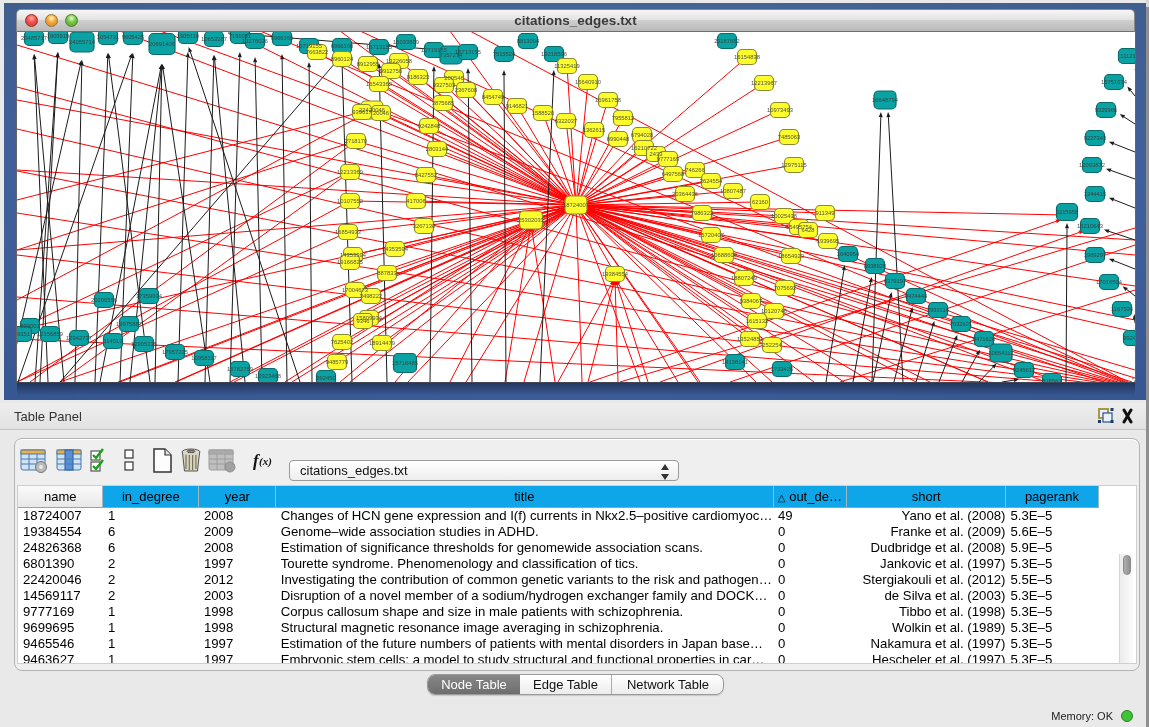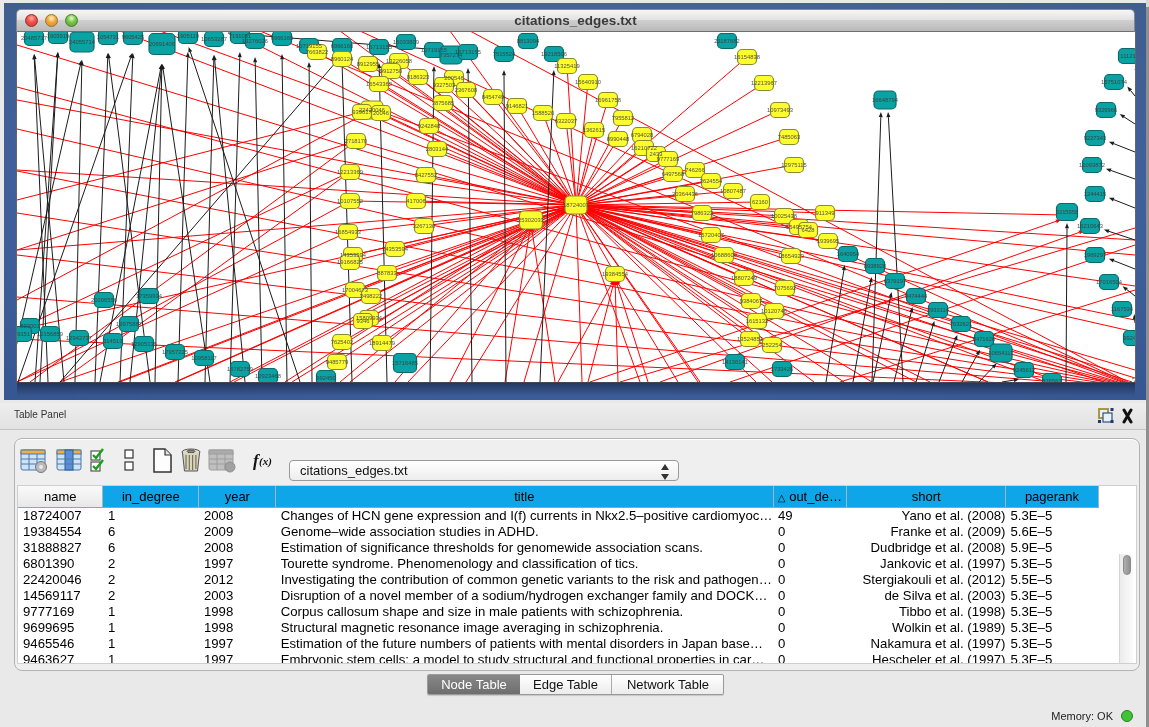--- a/index.html
+++ b/index.html
@@ -7,34 +7,34 @@
 #bluebg::after{content:"";position:absolute;left:0;top:0;width:100%;height:100%;background:radial-gradient(ellipse at 50% 45%, rgba(255,255,255,0.05), rgba(0,0,0,0.12) 95%)}
 #titlebar{position:absolute;left:16px;top:9px;width:1119px;height:22.5px;border-radius:5px 5px 0 0;background:linear-gradient(180deg,#f6f6f6 0%,#e3e3e3 45%,#cfcfcf 50%,#b9b9b9 100%);border:1px solid #8a8a8a;border-bottom:1px solid #6f6f6f;z-index:3}
 #titlebar .title{position:absolute;left:0;right:0;top:3px;text-align:center;font-size:13.5px;font-weight:bold;color:#3a3a3a}
 .tl{position:absolute;top:14px;width:13px;height:13px;border-radius:50%;z-index:4}
 #tl-r{left:25px;background:radial-gradient(circle at 50% 30%,#ff9a94 8%,#ec5248 45%,#c93a34 100%);border:1px solid #9c2c28}
 #tl-y{left:45px;background:radial-gradient(circle at 50% 30%,#ffe9a8 8%,#f0a73e 45%,#d2892c 100%);border:1px solid #9d7124}
 #tl-g{left:65px;background:radial-gradient(circle at 50% 30%,#d2f4b2 8%,#77c348 45%,#56a032 100%);border:1px solid #477f28}
 #canvas{position:absolute;left:16px;top:31px;width:1120px;height:352px;background:#fff;z-index:2;overflow:hidden;border-left:1px solid #666;border-right:1px solid #666;border-bottom:1px solid #445}
 #winshadow{position:absolute;left:17px;top:382px;width:1118px;height:14px;background:linear-gradient(180deg,rgba(10,20,40,0.55),rgba(10,20,40,0));z-index:2}
 #tp-head{position:absolute;left:0;top:403px;width:1146px;height:27px;background:linear-gradient(180deg,#eeeeee,#e2e2e2);border-bottom:1px solid #c4c4c4}
-#tp-head .t{position:absolute;left:14px;top:6px;font-size:10px;color:#333}
+#tp-head .t{position:absolute;left:14px;top:6px;font-size:13px;color:#333}
 #panel{position:absolute;left:14px;top:438px;width:1126px;height:233px;background:#efefef;border:1px solid #b2b2b2;border-radius:8px;box-shadow:inset 0 1px 0 #fff}
 #toolbar{position:absolute;left:0px;top:8px;height:30px;width:100%}
 #dropdown{position:absolute;left:274px;top:13px;width:390px;height:21px;background:linear-gradient(180deg,#ffffff,#ededed);border:1px solid #9a9a9a;border-radius:4px;font-size:13px;color:#111;padding:2px 0 0 10px}
 #tablewrap{position:absolute;left:2px;top:46px;width:1120px;height:179px;background:#fff;border:1px solid #cfcfcf;overflow:hidden}
 table{border-collapse:collapse;table-layout:fixed;width:1081px;font-size:13.2px;color:#000}
 th{background:#0ea5e9;border-right:1px solid #9fb6c0;border-bottom:1px solid #8fa6b0;font-weight:normal;font-size:13px;height:21px;padding:0;text-align:center}
 th.c1{background:linear-gradient(180deg,#fafafa,#e8e8e8)}
 td{height:16px;padding:0 0 0 5px;white-space:nowrap;overflow:hidden}
 td.c6{text-align:right;padding:0}
 .c1{width:84px}.c2{width:95px}.c3{width:76px}.c4{width:492px}.c5{width:73px}.c6{width:157px}.c7{width:92px}
 #vsb{position:absolute;right:3px;top:68px;width:14px;height:156px;background:linear-gradient(90deg,#ececec,#fbfbfb);border-left:1px solid #d5d5d5}
 #vsb .thumb{position:absolute;left:3px;top:1px;width:8px;height:20px;border-radius:4px;background:linear-gradient(90deg,#b0b0b0,#909090);border:1px solid #8a8a8a}
-#tabs{position:absolute;left:427px;top:674px;width:297px;height:21px;border:1px solid #9a9a9a;border-radius:2px;background:linear-gradient(180deg,#ffffff,#ececec);display:flex;font-size:13px;overflow:hidden;box-shadow:0 1px 1px rgba(0,0,0,0.15)}
+#tabs{position:absolute;left:427px;top:674px;width:297px;height:21px;border:1px solid #9a9a9a;border-radius:8px;background:linear-gradient(180deg,#ffffff,#ececec);display:flex;font-size:13px;overflow:hidden;box-shadow:0 1px 1px rgba(0,0,0,0.15)}
 #tabs div{flex:0 0 auto;text-align:center;padding-top:2px;height:100%;color:#111}
 #tabs .sel{background:linear-gradient(180deg,#888888,#6e6e6e);color:#fff}
 #tabs .sep{width:1px;background:#aaa;padding:0}
 #status .mem{position:absolute;right:36px;top:710px;font-size:11px;color:#222}
 #memdot{position:absolute;right:16px;top:710px;width:12px;height:12px;border-radius:50%;background:#3fc435;border:1.5px solid #2e7d28}
 #rightstrip{position:absolute;right:0;top:0;width:3px;height:727px;background:#8f8f8f}
 #rightstrip::before{content:"";position:absolute;top:0;left:0;width:3px;height:7px;background:#d6d6d6}
 </style></head><body>
 <div id="root">
   <div id="bluebg"></div>
@@ -805,21 +805,21 @@
 <tr>
               <td class="c1">19384554</td>
               <td class="c2">6</td>
               <td class="c3">2009</td>
               <td class="c4">Genome–wide association studies in ADHD.</td>
               <td class="c5">0</td>
               <td class="c6">Franke et al. (2009)</td>
               <td class="c7">5.6E–5</td>
             </tr>
 <tr>
-              <td class="c1">31888827</td>
+              <td class="c1">24826368</td>
               <td class="c2">6</td>
               <td class="c3">2008</td>
               <td class="c4">Estimation of significance thresholds for genomewide association scans.</td>
               <td class="c5">0</td>
               <td class="c6">Dudbridge et al. (2008)</td>
               <td class="c7">5.9E–5</td>
             </tr>
 <tr>
               <td class="c1">6801390</td>
               <td class="c2">2</td>

